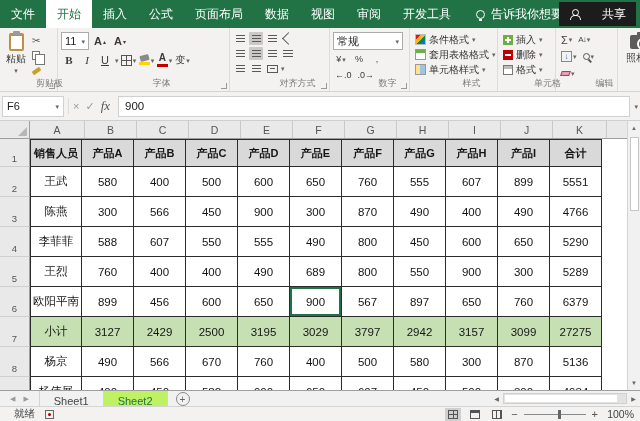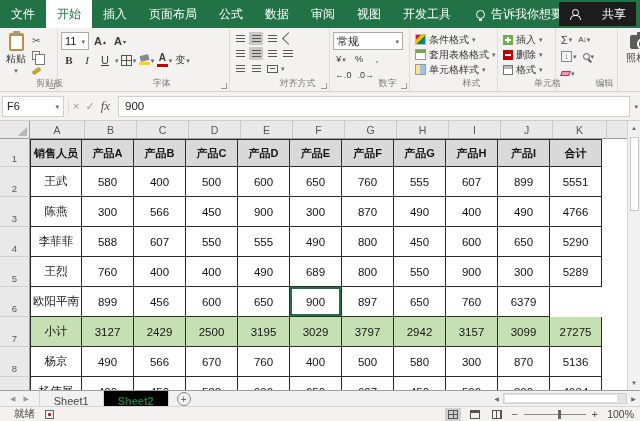--- a/index.html
+++ b/index.html
@@ -122,21 +122,21 @@
   .cell.selected { box-shadow:inset 0 0 0 2px #217346; }
   .vscroll { position:absolute; right:0; top:0; bottom:0; width:13px; background:#f1f1f1; border-left:1px solid #d4d4d4; }
   .sc-arrow { height:14px; display:flex; align-items:center; justify-content:center; font-size:6px; color:#666; }
   .v-thumb { position:absolute; top:16px; left:2px; width:9px; height:74px; background:#fff; border:1px solid #c6c6c6; }
   .sc-arrow.bottom { position:absolute; bottom:0; left:0; right:0; }
   
   .sheetbar { position:absolute; top:390px; left:0; right:0; height:16px; background:#f1f1f1; border-top:1px solid #9f9f9f; display:flex; align-items:stretch; font-size:11px; }
   .nav-arrows { display:flex; align-items:center; gap:8px; padding:0 10px; color:#9a9a9a; font-size:7px; }
   .stab { display:flex; align-items:center; padding:10px 14px; color:#444; border-right:1px solid #d4d4d4; }
   .stab.first { border-left:1px solid #d4d4d4; }
-  .stab.active { background:#000000; color:#217346; font-weight:bold; border-bottom:2px solid #217346; }
+  .stab.active { background:#bef264; color:#217346; font-weight:normal; border-bottom:2px solid #217346; }
   .newsheet { width:14px; height:14px; border:1px solid #8a8a8a; border-radius:50%; display:flex; align-items:center; justify-content:center; font-size:10px; color:#666; margin:1px 0 0 8px; }
   .hscroll { position:absolute; right:0; top:1px; width:150px; height:13px; display:flex; align-items:center; }
   .h-arrow { width:13px; text-align:center; font-size:6px; color:#666; }
   .h-track { flex:1; height:11px; background:#e2e2e2; border:1px solid #d0d0d0; position:relative; }
   .h-thumb { position:absolute; left:1px; top:1px; bottom:1px; width:112px; background:#fff; }
   
   .statusbar { position:absolute; top:406px; left:0; right:0; height:15px; background:#f3f2f1; border-top:1px solid #d4d4d4; display:flex; align-items:center; font-size:10.5px; color:#444; padding:0 14px; }
   .macro-ic { width:9px; height:9px; border:1px solid #666; margin-left:10px; position:relative; }
   .macro-ic::after { content:""; position:absolute; left:2px; top:2px; width:3px; height:3px; background:#a00; border-radius:50%; }
   .sb-right { position:absolute; right:6px; display:flex; align-items:center; gap:6px; }
@@ -152,25 +152,25 @@
 </style>
 </head>
 <body>
 
 <div class="app">
 
   <div class="tabbar">
     <div class="tab">文件</div>
     <div class="tab active">开始</div>
     <div class="tab">插入</div>
+    <div class="tab">公式</div>
     <div class="tab">页面布局</div>
-    <div class="tab">公式</div>
     <div class="tab">数据</div>
+    <div class="tab">视图</div>
     <div class="tab">审阅</div>
-    <div class="tab">视图</div>
     <div class="tab">开发工具</div>
     <div class="tellme">
       <span class="bulb"></span>
       <span>告诉我你想要做什么</span>
     </div>
     <div class="share-btn">
       <span class="person"></span>
       <span>共享</span>
     </div>
   </div>
@@ -519,20 +519,21 @@
   </div>
         <div class="grow data">
     <div class="rownum">6</div>
     <div class="cells">
             <div class="cell w0">欧阳平南</div>
             <div class="cell w1">899</div>
             <div class="cell w2">456</div>
             <div class="cell w3">600</div>
             <div class="cell w4">650</div>
             <div class="cell w5 selected">900</div>
+            <div class="cell w6">567</div>
             <div class="cell w7">897</div>
             <div class="cell w8">650</div>
             <div class="cell w9">760</div>
             <div class="cell w10">6379</div>
           </div>
   </div>
         <div class="grow subtotal">
     <div class="rownum">7</div>
     <div class="cells">
             <div class="cell w0">小计</div>

